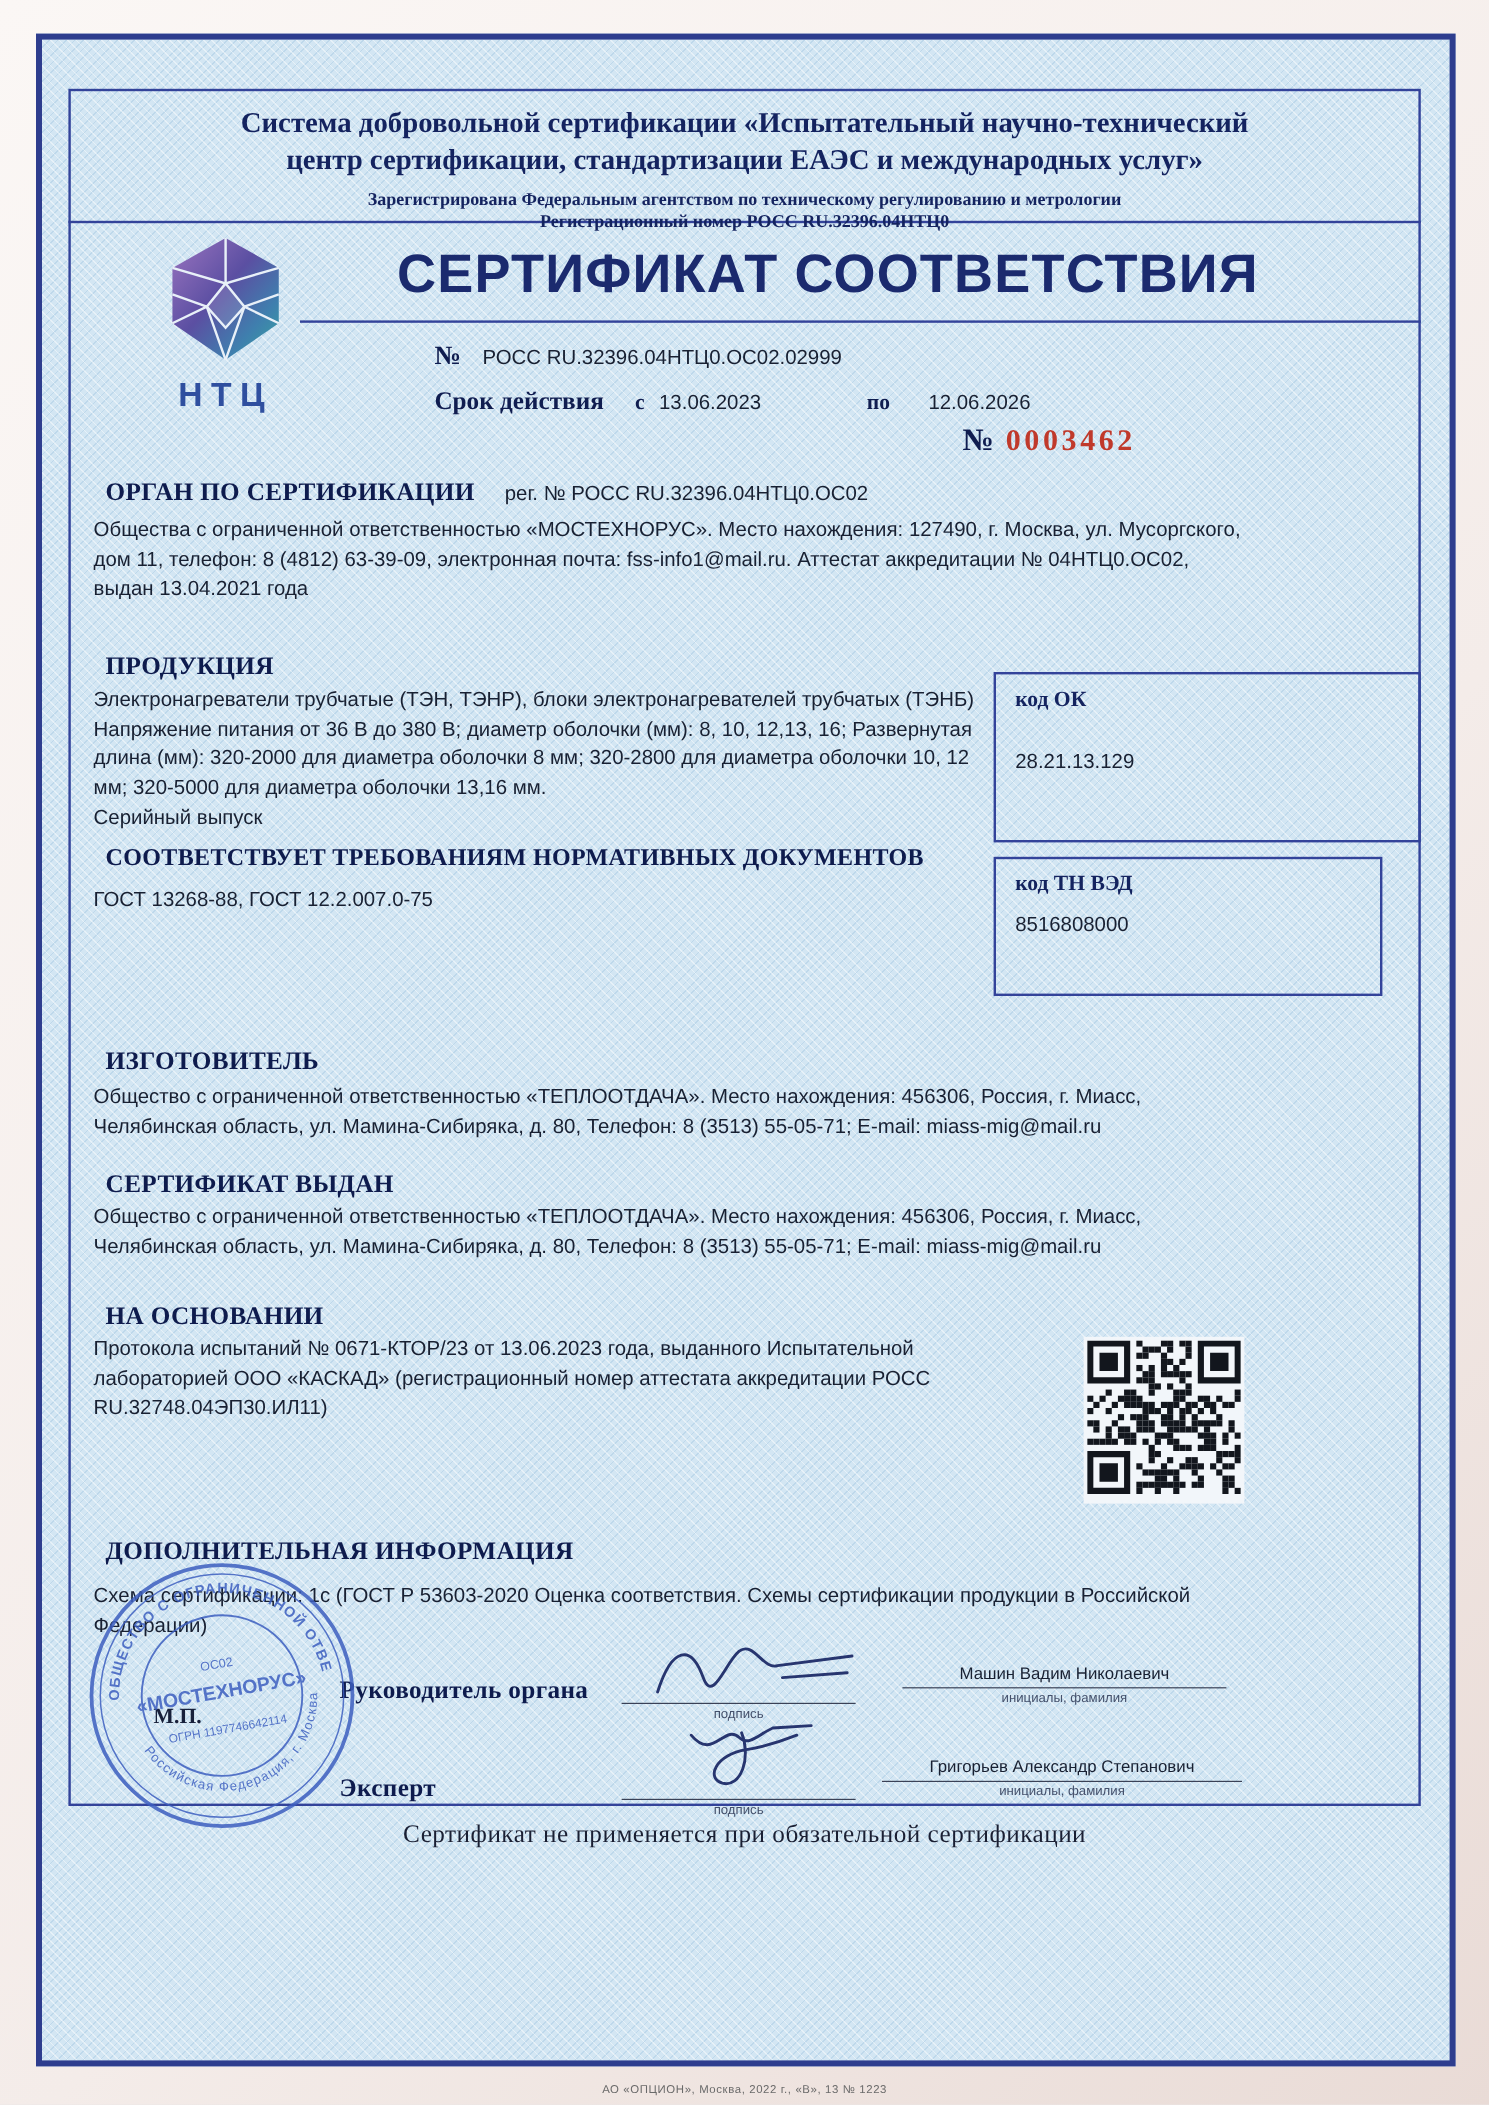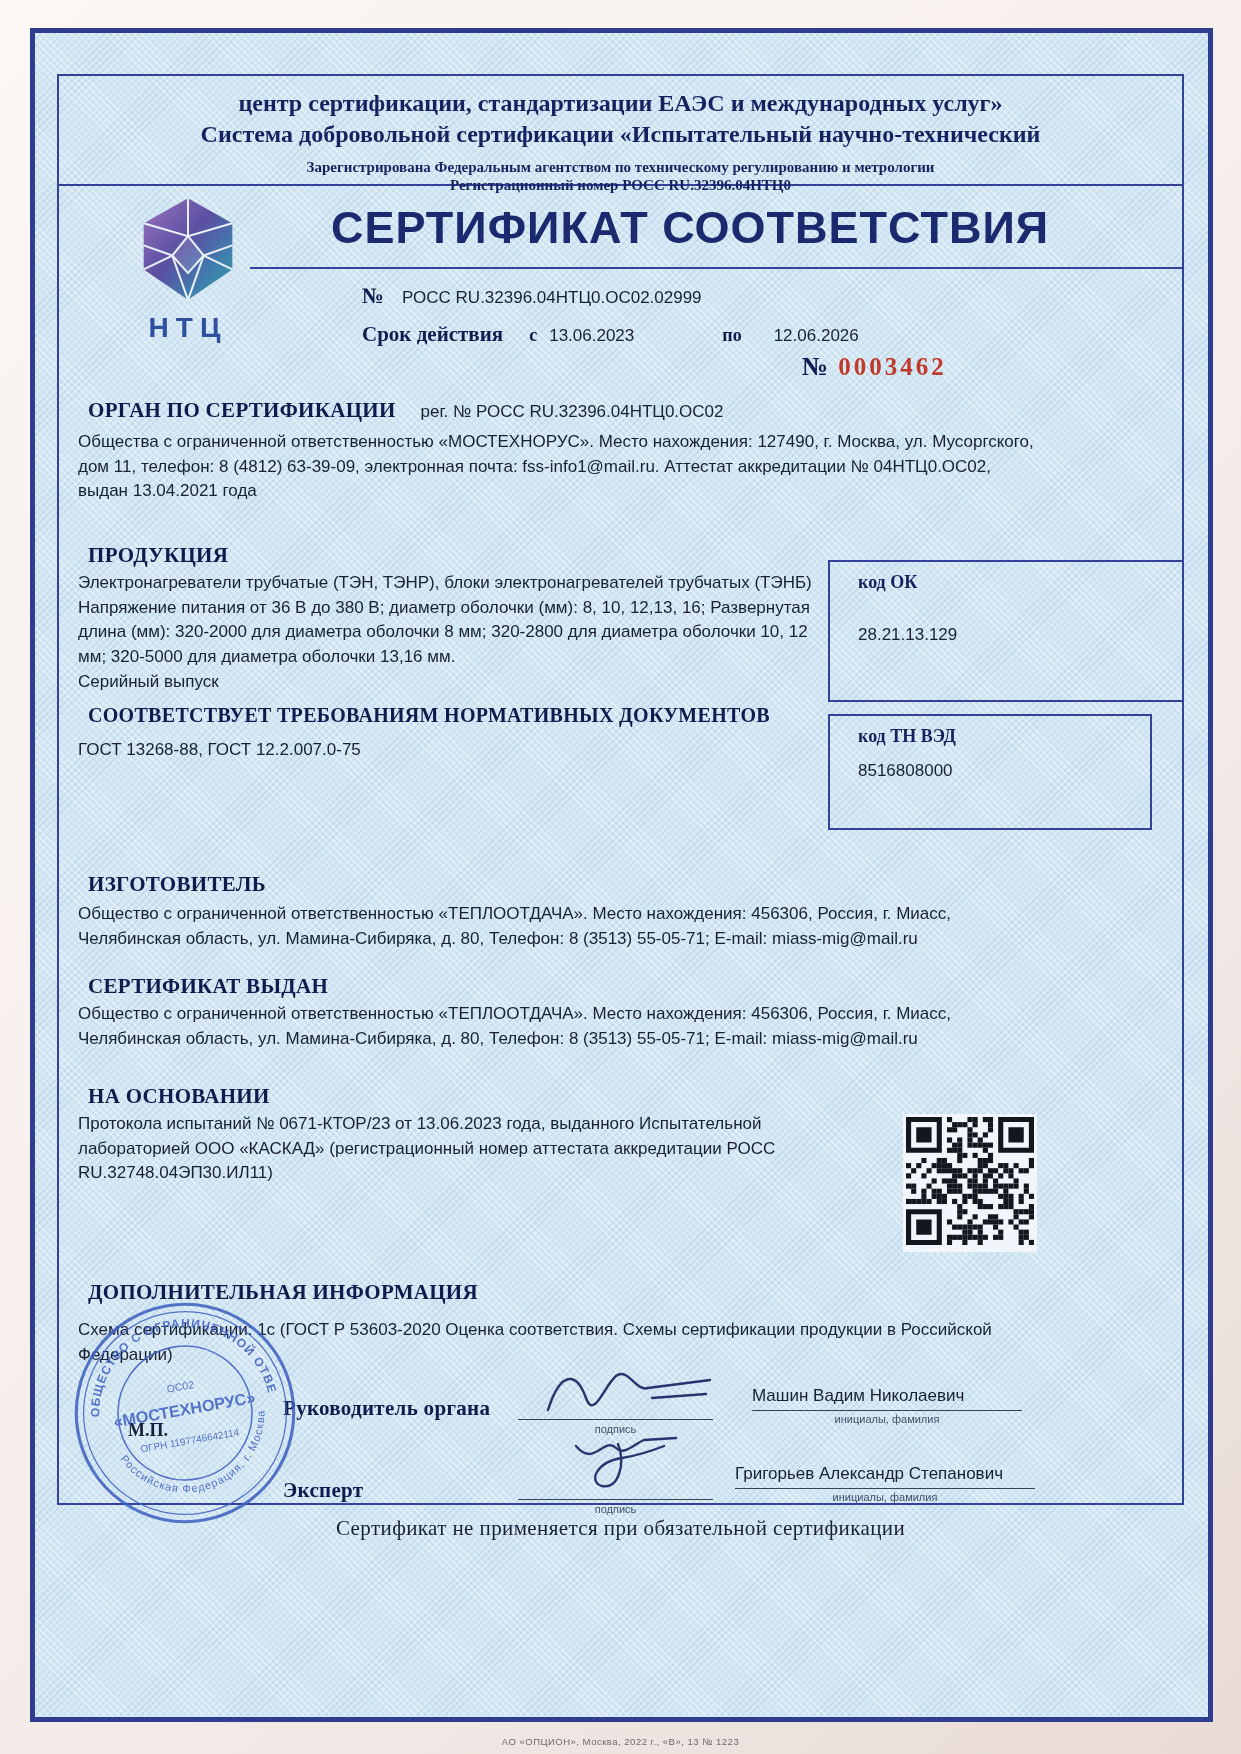--- a/index.html
+++ b/index.html
@@ -22,46 +22,46 @@
   .logo{left:118px;top:194px;width:140px;text-align:center}
   .logo-text{font-size:28px;font-weight:bold;color:#2f4f9f;letter-spacing:7px;margin-top:2px}
   .title{left:240px;top:202px;width:900px;text-align:center;font-size:45px;font-weight:bold;
          color:#1b2a6e;letter-spacing:1px;white-space:nowrap}
   .row{display:flex;align-items:baseline}
   .serif-b{font-family:"Liberation Serif",serif;font-weight:bold;color:#101d50}
   .val{font-size:17px;color:#182032}
   .heading{font-family:"Liberation Serif",serif;font-weight:bold;color:#0e1b4d;
            font-size:21px;letter-spacing:.3px;white-space:nowrap}
   .body-text{font-size:17px;line-height:1.45;color:#182032}
-  .codebox{border:2px solid #33439a;padding:10px 28px}
+  .codebox{border:2px solid #33439a;padding:10px 16px}
   .codebox .lbl{font-family:"Liberation Serif",serif;font-weight:bold;font-size:18px;color:#14235f}
   .codebox .cval{font-size:17px;color:#182032}
   .red-num{font-family:Liberation Serif, serif;font-weight:bold;font-size:25px;
            color:#c0392b;letter-spacing:3px}
   .caption{font-size:11px;color:#44506b;text-align:center}
   .sig-line{border-top:1px solid #3a4156;height:0}
-  .name{font-size:17px;color:#182032;}
+  .name{font-size:14px;color:#182032;text-align:center}
   .note{font-family:"Liberation Serif",serif;font-size:21px;color:#1a1f33;text-align:center;letter-spacing:.4px}
   .print-info{font-size:9.5px;color:#6a6a6a;text-align:center;letter-spacing:.5px}
   .stamp{opacity:.85;transform:rotate(-10deg)}
   .qr-wrap{background:#f2f6fa;padding:3px}
 </style>
 </head>
 <body>
 
 <div class="page">
 
   <div class="abs frame"></div>
   <div class="abs inner-rect"></div>
   <div class="abs hline" style="left:57px;top:184px;width:1127px"></div>
   <div class="abs hline" style="left:250px;top:267px;width:934px"></div>
 
   <div class="abs header-text">
+    <div class="ht1">Система добровольной сертификации «Испытательный научно-технический</div>
     <div class="ht1">центр сертификации, стандартизации ЕАЭС и международных услуг»</div>
-    <div class="ht1">Система добровольной сертификации «Испытательный научно-технический</div>
     <div class="ht3">Зарегистрирована Федеральным агентством по техническому регулированию и метрологии</div>
     <div class="ht4">Регистрационный номер РОСС RU.32396.04НТЦ0</div>
   </div>
 
   <div class="abs logo">
     <svg width="120" height="112" viewBox="0 0 130 120">
       <defs>
         <linearGradient id="gem" x1="0" y1="0" x2="1" y2="1">
           <stop offset="0" stop-color="#9b74c0"></stop>
           <stop offset="0.45" stop-color="#5b4fa2"></stop>

